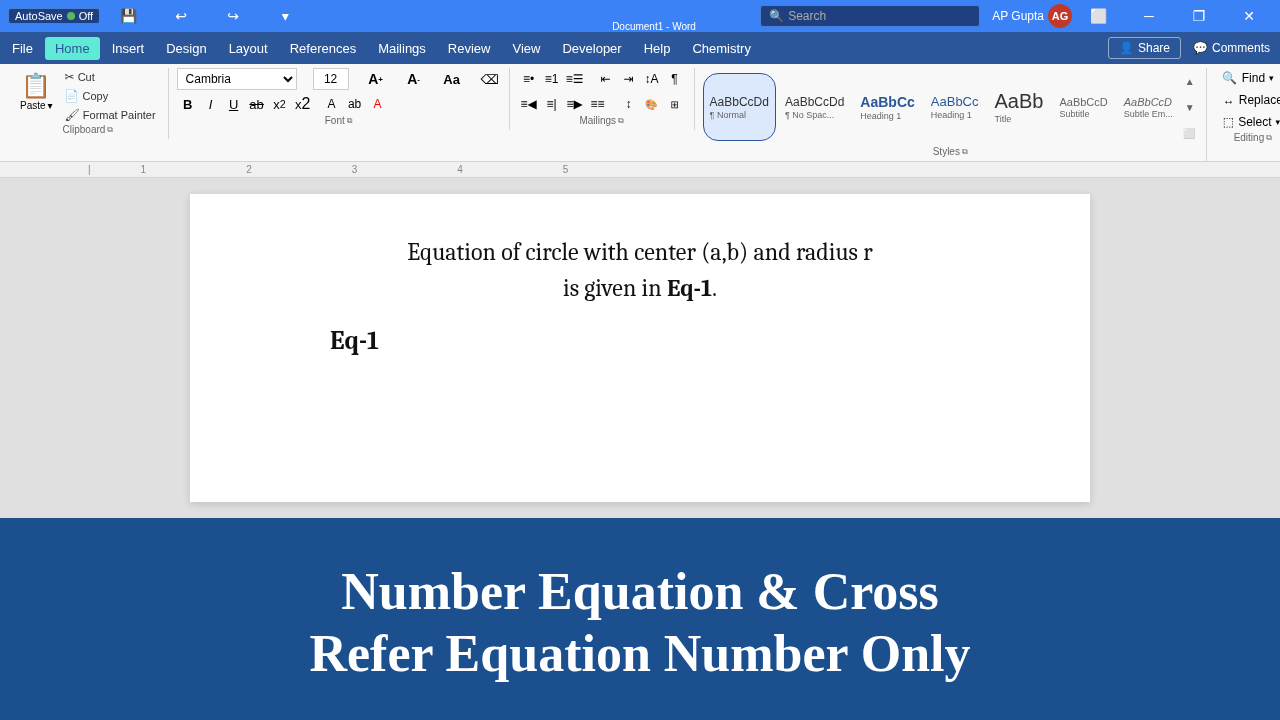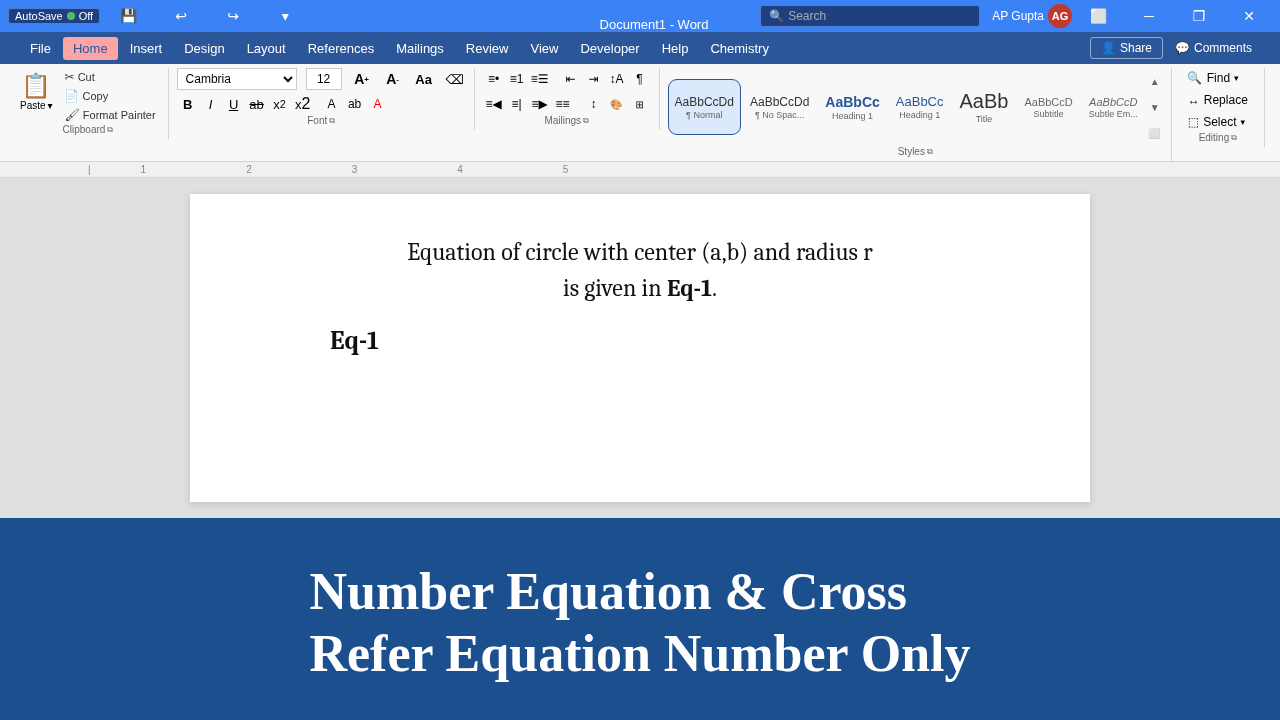--- a/index.html
+++ b/index.html
@@ -47,32 +47,32 @@
       display: flex; align-items: center; justify-content: center;
       font-size: 11px; font-weight: bold; color: white; cursor: pointer;
     }
 
     
     #menubar {
       height: 32px;
       background: #2b579a;
       display: flex;
       align-items: center;
-      padding: 0 20px;
+      padding: 0 2px;
       color: white;
       font-size: 13px;
       gap: 2px;
     }
     .menu-item {
       padding: 4px 10px;
       cursor: pointer;
       border-radius: 3px;
       white-space: nowrap;
     }
-    .menu-item.active { background: #fca5a5; color: #2b579a; }
+    .menu-item.active { background: #5eead4; color: #2b579a; }
     .menu-right { margin-left: auto; display: flex; align-items: center; gap: 4px; }
     .share-btn {
       display: flex; align-items: center; gap: 4px;
       padding: 3px 10px; border: 1px solid rgba(255,255,255,0.5);
       border-radius: 3px; cursor: pointer; font-size: 12px; color: white;
     }
     .comments-btn { display: flex; align-items: center; gap: 4px; padding: 3px 8px; cursor: pointer; font-size: 12px; color: white; }
 
     
     #ribbon {
@@ -101,37 +101,37 @@
 
     
     .font-selector {
       width: 120px; height: 22px; border: 1px solid #ccc; font-size: 12px;
       padding: 0 4px; background: white; cursor: pointer;
     }
     .font-size-selector {
       width: 36px; height: 22px; border: 1px solid #ccc; font-size: 12px;
       padding: 0 2px; text-align: center; background: white;
     }
-    .font-controls-row { display: flex; gap: 9px; align-items: center; }
+    .font-controls-row { display: flex; gap: 16px; align-items: center; }
     .format-btn {
       width: 22px; height: 22px; display: flex; align-items: center; justify-content: center;
       border-radius: 2px; cursor: pointer; font-size: 13px; border: none; background: none;
     }
     .format-btn.bold { font-weight: bold; }
     .format-btn.italic { font-style: italic; }
     .format-btn.underline { text-decoration: underline; }
 
     
     .styles-gallery {
       display: flex; gap: 2px; align-items: center;
     }
     .style-item {
-      display: flex; flex-direction: column; align-items: center; justify-content: center;
+      display: flex; flex-direction: column; align-items: flex-start; justify-content: center;
       padding: 2px 6px; cursor: pointer; border: 1px solid transparent;
-      border-radius: 9px; min-width: 60px; height: 56px;
+      border-radius: 15px; min-width: 60px; height: 68px;
     }
     .style-item.selected { border-color: #2b579a; background: #dce8fb; }
     .style-preview { font-size: 11px; color: #333; }
     .style-label { font-size: 9px; color: #666; margin-top: 1px; }
     .styles-scroll { display: flex; flex-direction: column; justify-content: center; }
     .styles-scroll-btn { width: 16px; height: 26px; cursor: pointer; display: flex; align-items: center; justify-content: center; font-size: 10px; color: #666; }
 
     
     .paste-btn {
       display: flex; flex-direction: column; align-items: center;
@@ -211,21 +211,21 @@
       display: flex;
       align-items: center;
       justify-content: center;
       padding: 20px 60px;
     }
     .banner-text {
       color: white;
       font-family: Georgia, 'Times New Roman', serif;
       font-size: 52px;
       font-weight: bold;
-      text-align: left;
+      text-align: center;
       line-height: 1.2;
     }
 
     
     .para-row { display: flex; gap: 1px; align-items: center; }
   </style>
 </head>
 <body>
 
 <div id="titlebar">
@@ -234,21 +234,21 @@
       <span>AutoSave</span>
       <div class="autosave-dot"></div>
       <span>Off</span>
     </div>
     <div class="titlebar-btn">💾</div>
     <div class="titlebar-btn">↩</div>
     <div class="titlebar-btn">↪</div>
     <div class="titlebar-btn">▾</div>
   </div>
   <div id="titlebar-center">
-    <span style="font-size:13px;padding-left:28px;">Document1 - Word</span>
+    <span style="font-size:10px;padding-left:28px;">Document1 - Word</span>
   </div>
   <div id="titlebar-right">
     <div class="title-search">
       <span>🔍</span>
       <span style="color:#aaa;">Search</span>
     </div>
     <span style="font-size:12px; margin-left:8px;">AP Gupta</span>
     <div class="user-avatar">
       <span>AG</span>
     </div>

